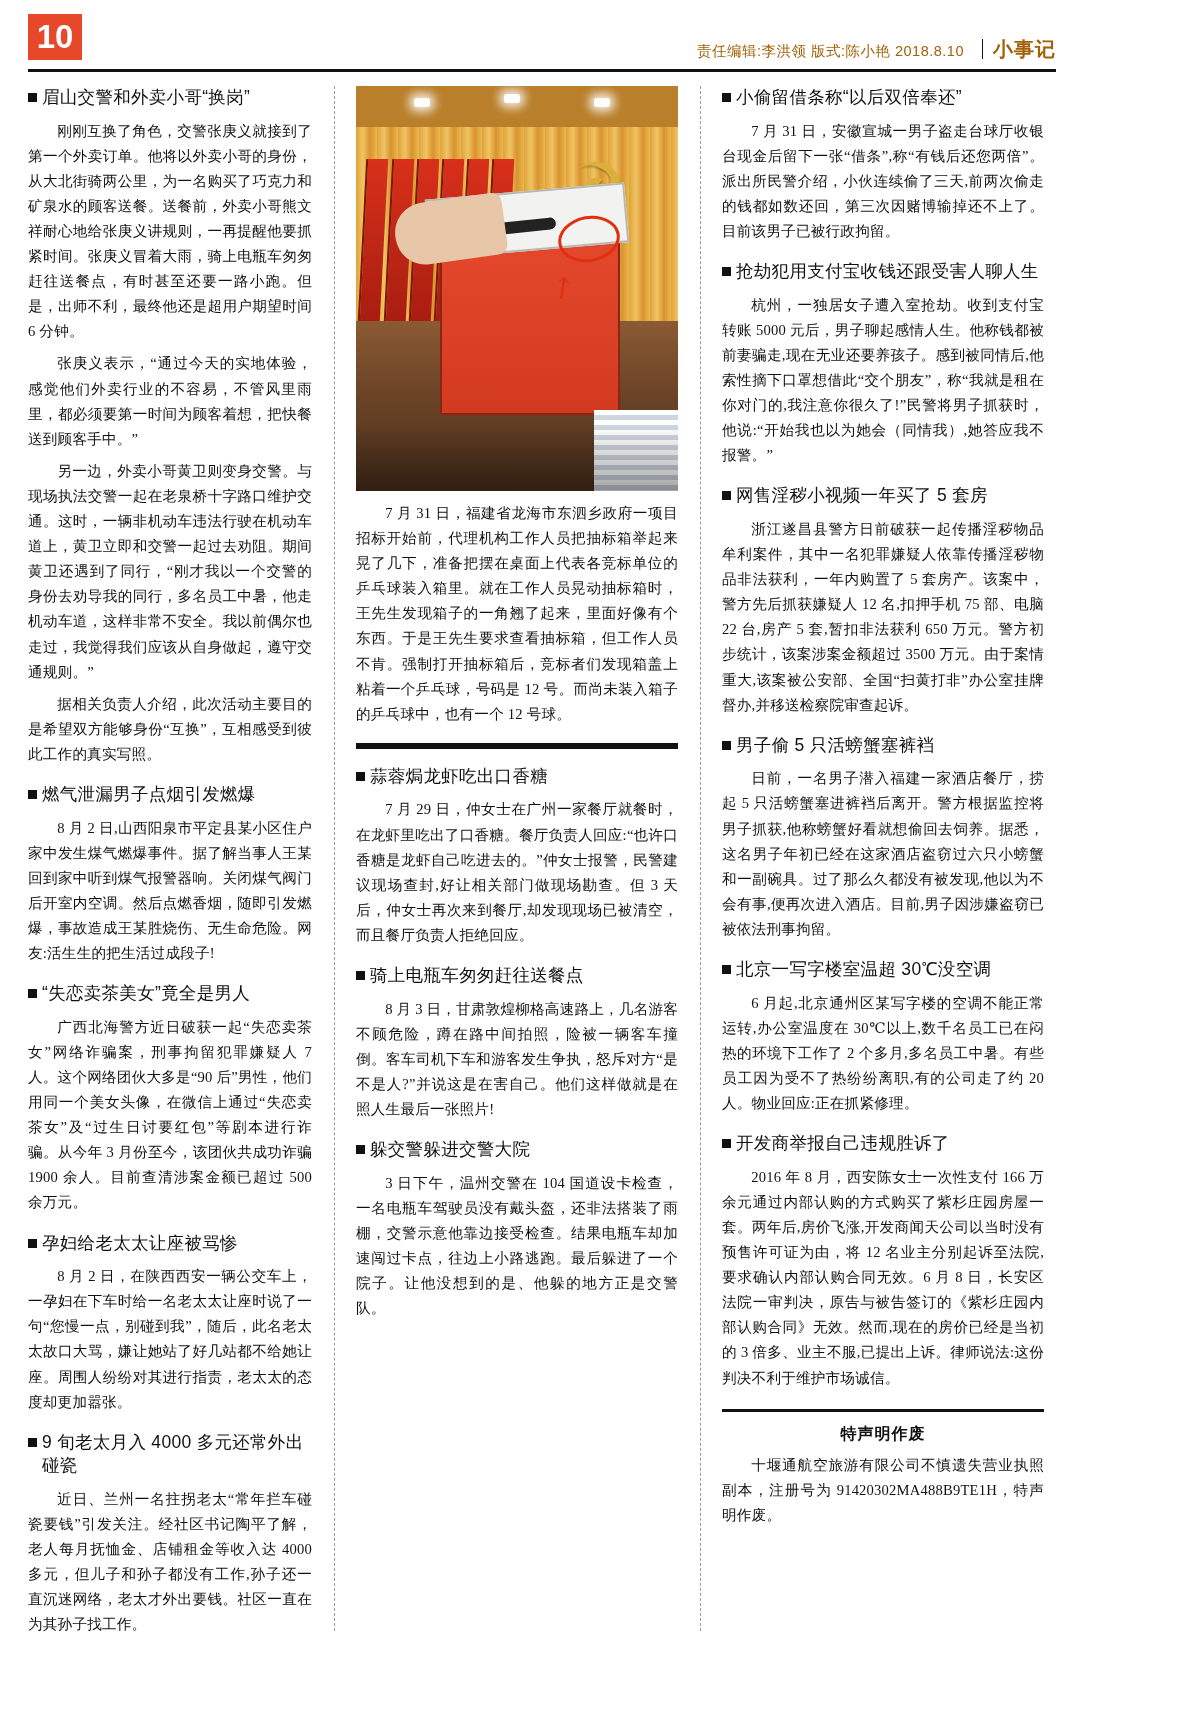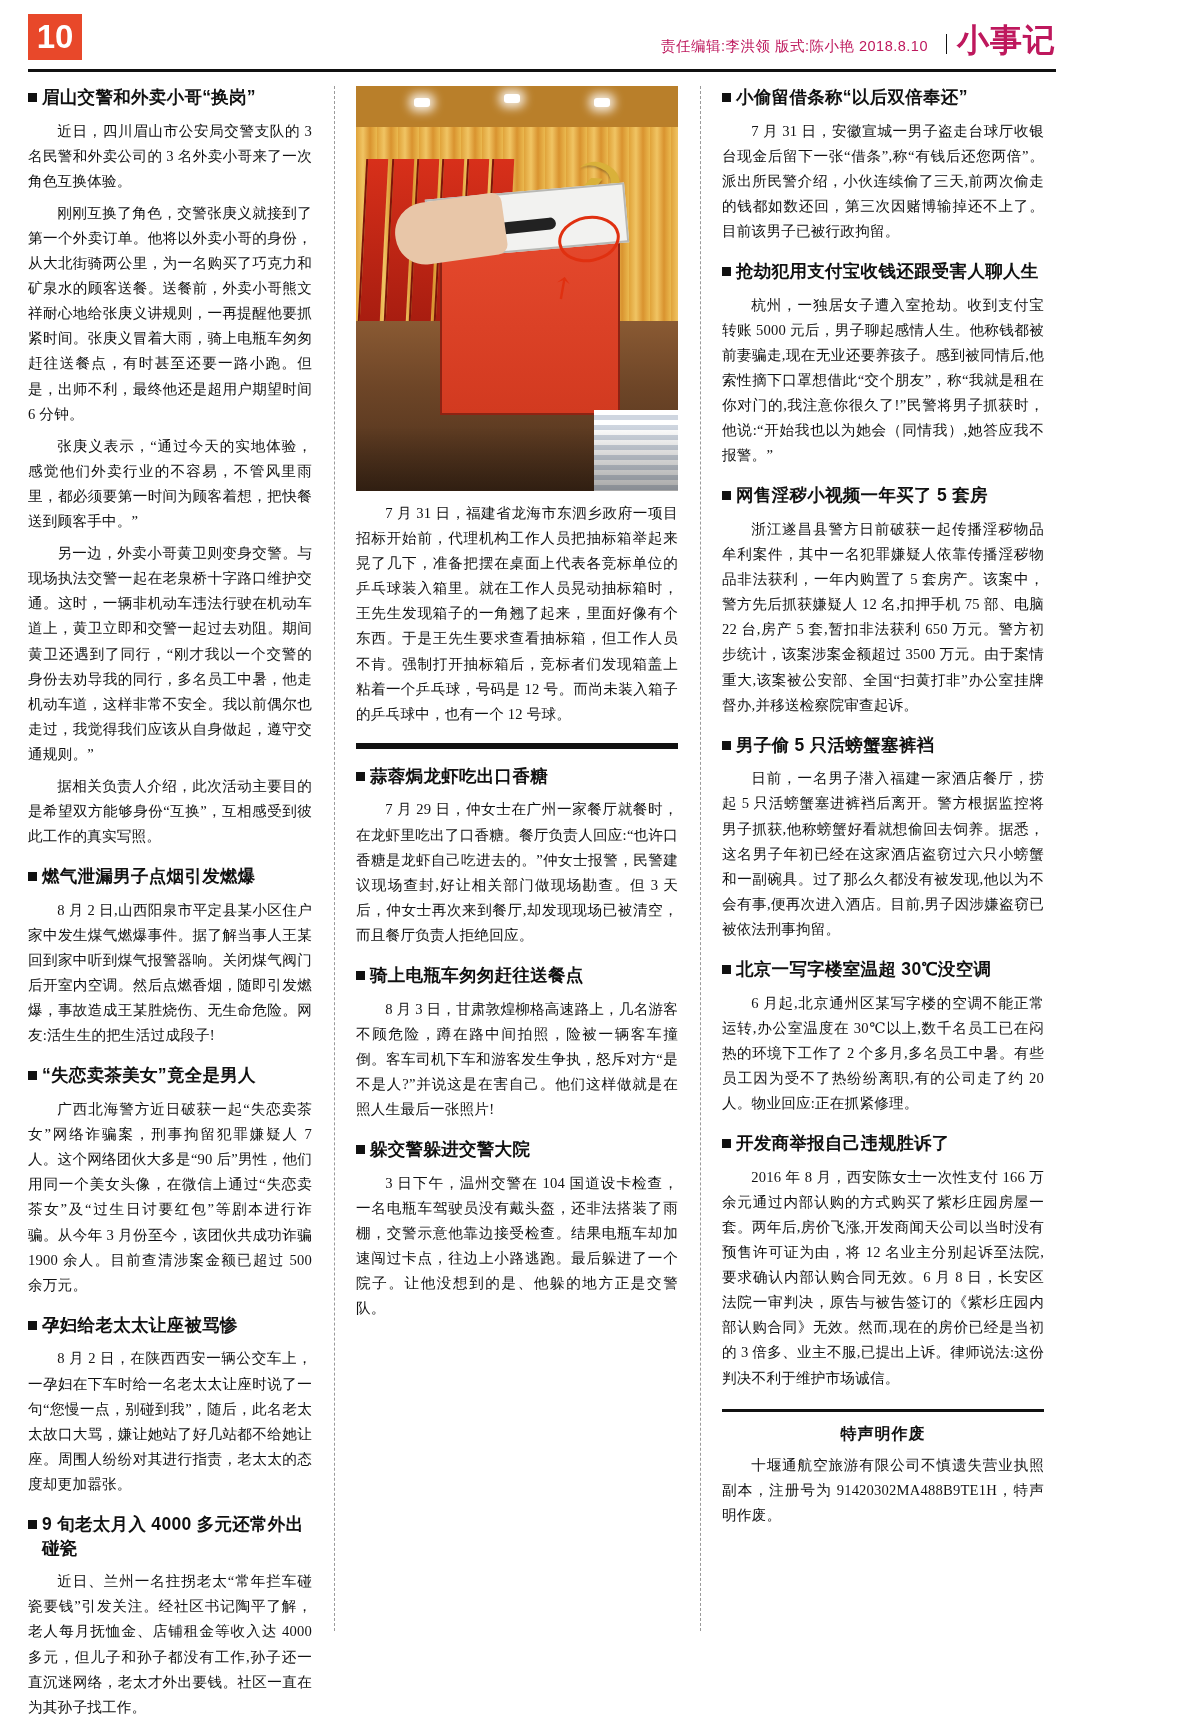--- a/index.html
+++ b/index.html
@@ -45,35 +45,35 @@
     letter-spacing: 0px;
   }
   .masthead-right {
     position: absolute;
     right: 0;
     bottom: 6px;
     display: flex;
     align-items: baseline;
     font-family: "Liberation Sans", sans-serif;
     font-size: 14.5px;
-    color: #be185d;
+    color: #a16207;
     white-space: nowrap;
   }
   .masthead-right .credit { margin-right: 16px; letter-spacing: 0.5px; }
   .masthead-right .sep {
     display: inline-block;
     width: 1px; height: 20px;
     background: #111;
     margin: 0 10px 0 2px;
     position: relative; top: 3px;
   }
   .masthead-right .section-title {
     font-family: Liberation Mono, monospace;
     font-weight: bold;
-    font-size: 32px;
+    font-size: 20px;
     letter-spacing: 1px;
   }
 
   
   .columns {
     position: relative;
     margin: 14px 28px 0 28px;
     display: flex;
     gap: 0;
     height: 1600px;
@@ -91,21 +91,21 @@
     width: 0;
     border-left: 1px dashed #9a9a9a;
     height: 1545px;
   }
   .vrule1 { left: 306px; }
   .vrule2 { left: 672px; }
 
   
   h2.headline {
     font-family: "Liberation Sans", sans-serif;
-    font-weight: bold;
+    font-weight: normal;
     font-size: 17.5px;
     line-height: 1.35;
     margin: 0 0 9px 0;
     color: #111;
     letter-spacing: 0.3px;
     display: flex;
     align-items: flex-start;
   }
   h2.headline .sq {
     display: inline-block;
@@ -299,21 +299,20 @@
     <div class="vrule vrule1"></div>
     <div class="vrule vrule2"></div>
 
     <div class="col col1">
 
       <div class="article">
         <h2 class="headline">
           <span class="sq"></span>
           <span class="txt">眉山交警和外卖小哥“换岗”</span>
         </h2>
-        <p class="body">近日，四川眉山市公安局交警支队的 3 名民警和外卖公司的 3 名外卖小哥来了一次角色互换体验。</p>
         <p class="body">刚刚互换了角色，交警张庚义就接到了第一个外卖订单。他将以外卖小哥的身份，从大北街骑两公里，为一名购买了巧克力和矿泉水的顾客送餐。送餐前，外卖小哥熊文祥耐心地给张庚义讲规则，一再提醒他要抓紧时间。张庚义冒着大雨，骑上电瓶车匆匆赶往送餐点，有时甚至还要一路小跑。但是，出师不利，最终他还是超用户期望时间 6 分钟。</p>
         <p class="body">张庚义表示，“通过今天的实地体验，感觉他们外卖行业的不容易，不管风里雨里，都必须要第一时间为顾客着想，把快餐送到顾客手中。”</p>
         <p class="body">另一边，外卖小哥黄卫则变身交警。与现场执法交警一起在老泉桥十字路口维护交通。这时，一辆非机动车违法行驶在机动车道上，黄卫立即和交警一起过去劝阻。期间黄卫还遇到了同行，“刚才我以一个交警的身份去劝导我的同行，多名员工中暑，他走机动车道，这样非常不安全。我以前偶尔也走过，我觉得我们应该从自身做起，遵守交通规则。”</p>
         <p class="body">据相关负责人介绍，此次活动主要目的是希望双方能够身份“互换”，互相感受到彼此工作的真实写照。</p>
       </div>
 
       <div class="article">
         <h2 class="headline">
           <span class="sq"></span>
           <span class="txt">燃气泄漏男子点烟引发燃爆</span>

